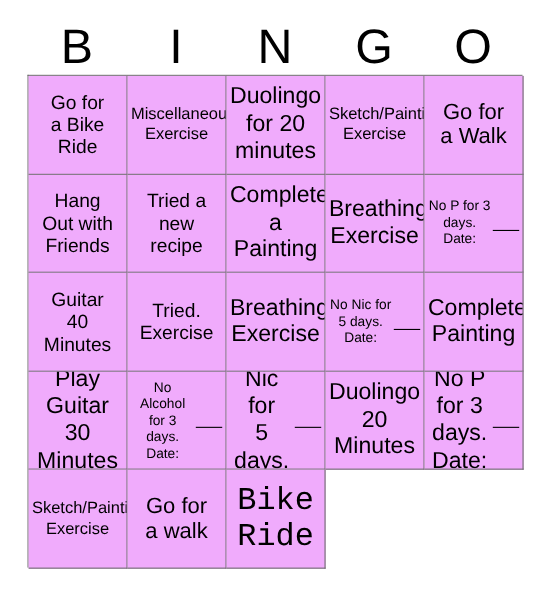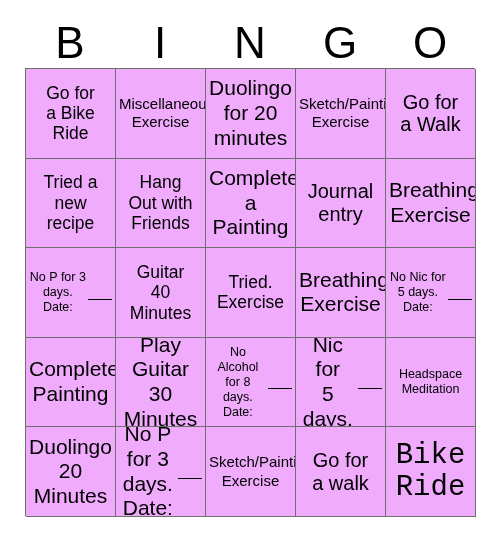--- a/index.html
+++ b/index.html
@@ -113,39 +113,35 @@
       </div>
       <div class="cell">
         <span class="cell-text sz-xs">Sketch/Painting
 Exercise</span>
       </div>
       <div class="cell">
         <span class="cell-text sz-xl">Go for
 a Walk</span>
       </div>
       <div class="cell">
+        <span class="cell-text sz-lg">Hang
+Out with
+Friends</span>
+      </div>
+      <div class="cell">
         <span class="cell-text sz-lg">Tried a
 new
 recipe</span>
       </div>
       <div class="cell">
-        <span class="cell-text sz-lg">Hang
-Out with
-Friends</span>
-      </div>
-      <div class="cell">
         <span class="cell-text sz-md">Complete
 a
 Painting</span>
       </div>
       <div class="cell">
-        <span class="cell-text sz-xl">Journal
-entry</span>
-      </div>
-      <div class="cell">
         <span class="cell-text sz-md">Breathing
 Exercise</span>
       </div>
       <div class="cell">
         <span class="cell-text sz-sm" style="display: inline;">No P for 3
 days.
 Date:</span>
         <span class="cell-blank" style="display: inline-block; border-bottom: 1.4px solid rgb(0, 0, 0); width: 42%; vertical-align: baseline; margin-left: 1px; height: 0.82em;"></span>
       </div>
       <div class="cell">
@@ -171,33 +167,29 @@
         <span class="cell-text sz-md">Complete
 Painting</span>
       </div>
       <div class="cell">
         <span class="cell-text sz-md">Play
 Guitar 30
 Minutes</span>
       </div>
       <div class="cell">
         <span class="cell-text sz-sm" style="display: inline;">No Alcohol
-for 8 days.
+for 3 days.
 Date:</span>
         <span class="cell-blank" style="display: inline-block; border-bottom: 1.4px solid rgb(0, 0, 0); width: 42%; vertical-align: baseline; margin-left: 1px; height: 0.82em;"></span>
       </div>
       <div class="cell">
         <span class="cell-text sz-md" style="display: inline;">No Nic for
 5 days.
 Date:</span>
         <span class="cell-blank" style="display: inline-block; border-bottom: 1.4px solid rgb(0, 0, 0); width: 42%; vertical-align: baseline; margin-left: 1px; height: 0.82em;"></span>
-      </div>
-      <div class="cell">
-        <span class="cell-text sz-sm">Headspace
-Meditation</span>
       </div>
       <div class="cell">
         <span class="cell-text sz-md">Duolingo
 20
 Minutes</span>
       </div>
       <div class="cell">
         <span class="cell-text sz-md" style="display: inline;">No P for 3
 days.
 Date:</span>

